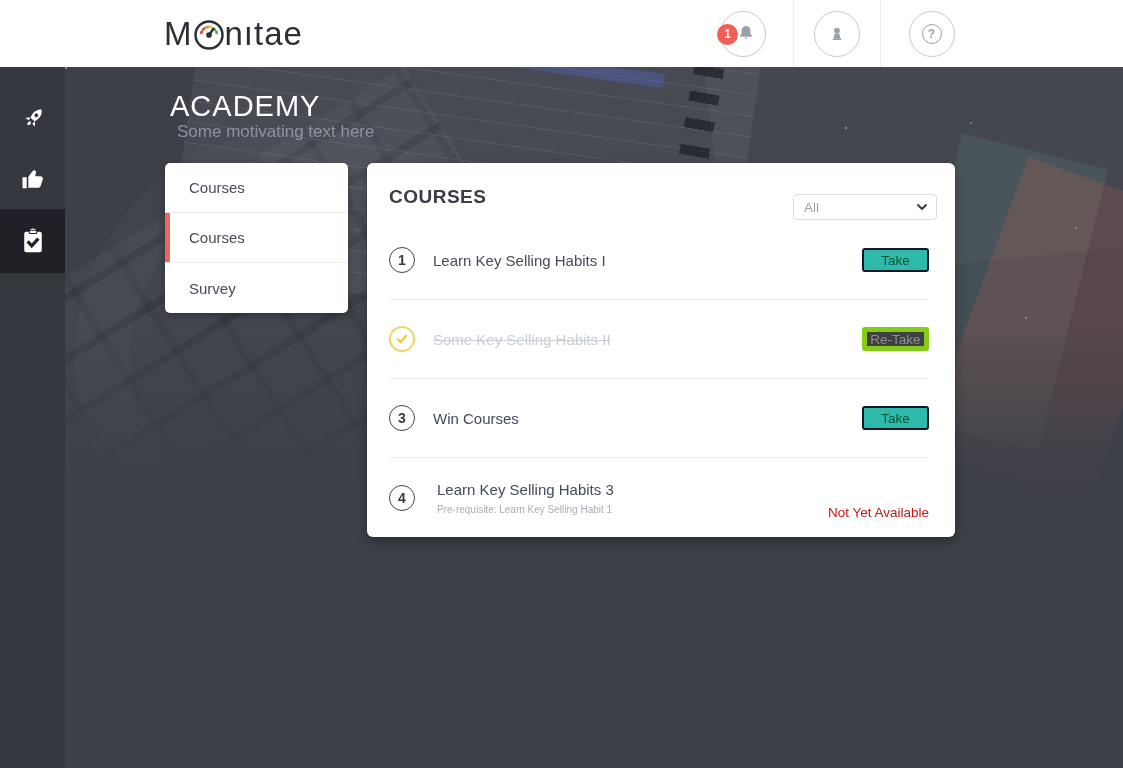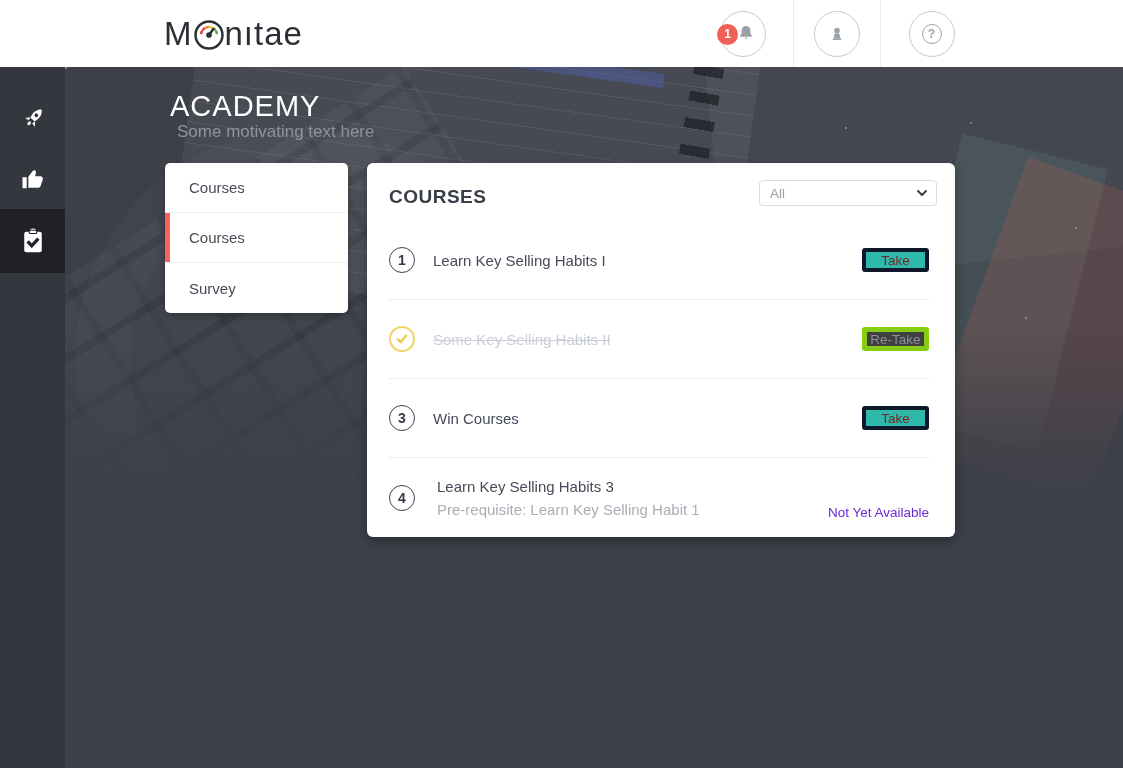--- a/index.html
+++ b/index.html
@@ -46,39 +46,39 @@
   
   .menu-card { position:absolute; left:165px; top:163px; width:183px; background:#ffffff; border-radius:5px; box-shadow:0 3px 8px rgba(0,0,0,.28); z-index:10; overflow:hidden; }
   .menu-item { position:relative; height:50px; display:flex; align-items:center; padding-left:24px; font-size:15px; color:#474c55; cursor:pointer; border-bottom:1px solid #ededef; }
   .menu-item:last-child { border-bottom:none;align-items:center; }
   .menu-item.active::before { content:""; position:absolute; left:0; top:0; width:5px; height:100%; background:#f4645c; }
 
   
   .panel { position:absolute; left:367px; top:163px; width:588px; height:374px; background:#ffffff; border-radius:6px; box-shadow:0 4px 12px rgba(0,0,0,.32); z-index:10; }
   .panel-head { position:relative; height:58px; }
   .panel-title { position:absolute; left:22px; top:23px; font-size:19px; font-weight:bold; color:#383d48; letter-spacing:.5px; }
-  .select-wrap { position:absolute; right:18px; top:17px; width:178px; height:26px; }
+  .select-wrap { position:absolute; right:18px; top:31px; width:144px; height:26px; }
   .select-wrap select { width:100%; height:100%; appearance:none; -webkit-appearance:none; border:1px solid #d9dce1; border-radius:4px; background:#fff; color:#9aa0a8; font-size:13.5px; padding:0 26px 0 10px; font-family:"Liberation Sans", sans-serif; cursor:pointer; }
   .select-wrap .chev { position:absolute; right:9px; top:7px; pointer-events:none; }
 
   .rows { position:absolute; left:0; top:58px; width:100%; }
   .row { position:relative; height:79px; margin:0 26px 0 22px; display:flex; align-items:center; border-bottom:1px solid #ededee; }
   .row:last-child { border-bottom:none; }
   .num-circle { flex:0 0 26px; width:26px; height:26px; border:1.5px solid #3e4450; border-radius:50%; display:flex; align-items:center; justify-content:center; font-size:14px; font-weight:600; color:#353b47; }
   .check-circle { flex:0 0 26px; width:26px; height:26px; border:2px solid #f0d466; border-radius:50%; display:flex; align-items:center; justify-content:center; }
   .row-title { margin-left:18px; font-size:15px; color:#454b58; }
   .row-title.done { color:#c9ced4; text-decoration:line-through; }
   .title-block { margin-left:22px; display:flex; flex-direction:column; gap:6px; }
   .title-block .t { font-size:15px; color:#454b58; }
-  .title-block .s { font-size:15px; color:#a9aeb6; }
+  .title-block .s { font-size:10px; color:#a9aeb6; }
   .spacer { flex:1; }
   .btn { width:67px; height:24px; border-radius:3px; font-size:13.5px; font-family:"Liberation Sans", sans-serif; cursor:pointer; }
-  .btn.take { background:#2fb9ab; border:4px solid #0f172a; color:#7f1d1d; }
+  .btn.take { background:#2fb9ab; border:2px solid #0f172a; color:#14532d; }
   .btn.retake { background:#404040; border:5px solid #84cc16; color:#8a9199; }
-  .status { font-size:13.5px; color:#6d28d9;margin-top:30px; }
+  .status { font-size:13.5px; color:#b91c1c;margin-top:30px; }
 </style>
 </head>
 <body>
 
 <div class="bg">
   <div class="note"></div>
   <div class="todo"></div>
   <div class="page2"></div>
   <div class="coil"></div>
   <div class="paper-teal"></div>

